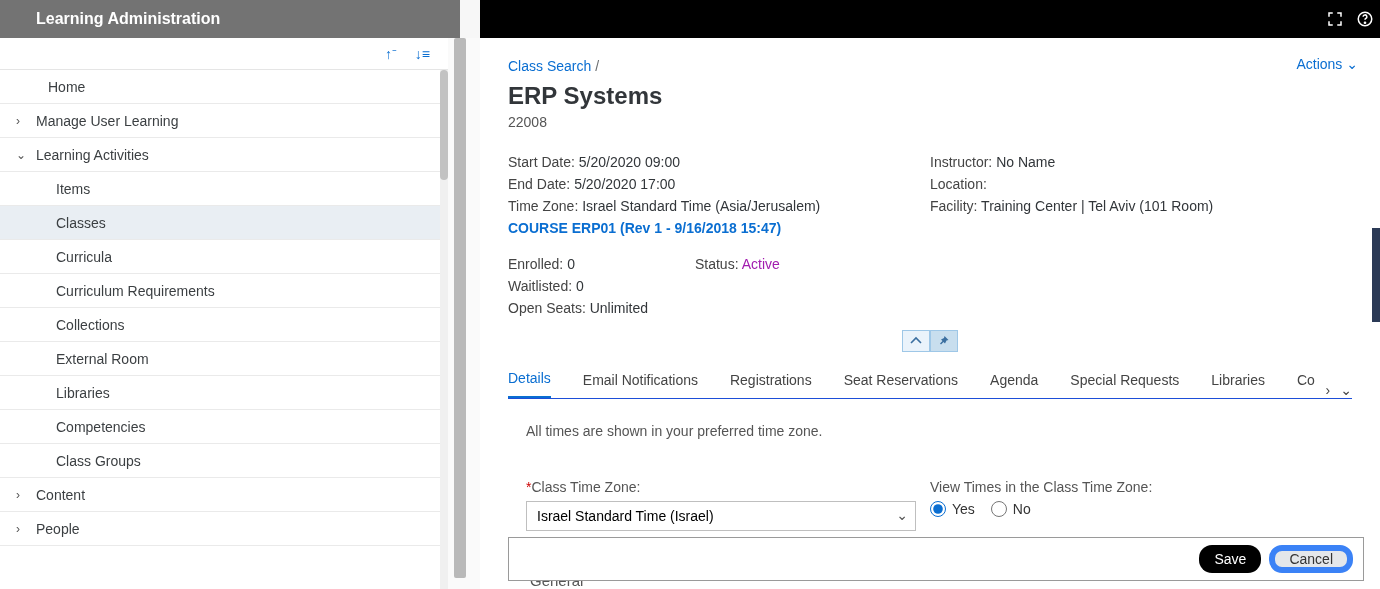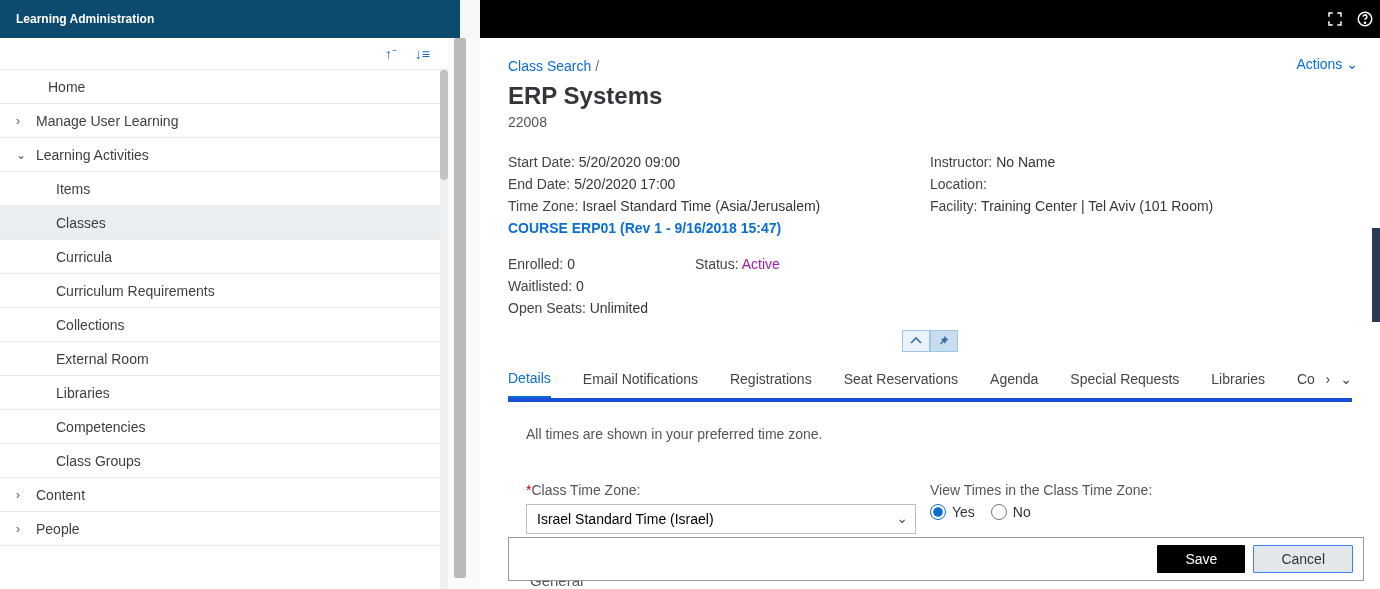--- a/index.html
+++ b/index.html
@@ -1,19 +1,19 @@
 <!DOCTYPE html>
 <html><head>
 <meta charset="utf-8">
 <style>
   * { box-sizing: border-box; margin: 0; padding: 0; }
   body { font-family: Arial, Helvetica, sans-serif; font-size: 14px; color: #32363a; background: #f7f7f7; width: 1380px; height: 589px; overflow: hidden; position: relative; }
   
   
-  .topbar-left { position: absolute; left: 0; top: 0; width: 460px; height: 38px; background: #0c4a6e; color: #fff; display: flex; align-items: center; padding-left: 16px; font-size: 12px; font-weight: 600; }
+  .topbar-left { position: absolute; left: 0; top: 0; width: 460px; height: 38px; background: #737373; color: #fff; display: flex; align-items: center; padding-left: 36px; font-size: 16px; font-weight: 600; }
   .topbar-right { position: absolute; left: 480px; right: 0; top: 0; height: 38px; background: #000; display: flex; align-items: center; justify-content: flex-end; padding-right: 6px; gap: 12px; }
   .topbar-right .icon { color: #fff; cursor: pointer; font-size: 16px; }
   
   
   .sidebar { position: absolute; left: 0; top: 38px; width: 448px; bottom: 0; background: #fff; overflow: hidden; }
   .sidebar-toolbar { height: 32px; border-bottom: 1px solid #e5e5e5; display: flex; align-items: center; justify-content: flex-end; gap: 18px; padding-right: 18px; }
   .sidebar-toolbar .ticon { color: #0a6ed1; font-size: 14px; cursor: pointer; }
   .nav { }
   .nav-item { display: flex; align-items: center; height: 34px; border-bottom: 1px solid #eaeaea; padding-left: 16px; cursor: pointer; background: #fff; color: #3b3f42; }
   .nav-item .arrow { width: 16px; color: #555; font-size: 12px; }
@@ -49,21 +49,21 @@
   .stats-row { display: flex; gap: 120px; margin-top: 4px; }
   .status-active { color: #a21caf; }
   
   
   .pinbar { position: relative; height: 24px; margin-top: 10px; }
   .pinbar .ctrls { position: absolute; left: 50%; transform: translateX(-50%); top: -2px; display: flex; }
   .pinbar .ctrls button { width: 28px; height: 22px; border: 1px solid #9ec7e7; background: #eaf3fb; color: #3b6fa0; cursor: pointer; font-size: 12px; display:flex; align-items:center; justify-content:center; }
   .pinbar .ctrls button.pin { background: #c8deee; }
   
   
-  .tabs { display: flex; align-items: center; border-bottom: 4px solid #1d4ed8; position: relative; margin-top: 4px; }
+  .tabs { display: flex; align-items: flex-end; border-bottom: 1px solid #1d4ed8; position: relative; margin-top: 4px; }
   .tab { padding: 10px 0; margin-right: 32px; color: #444; cursor: pointer; white-space: nowrap; }
   .tab.active { color: #0a6ed1; border-bottom: 2px solid #0a6ed1; }
   .tab-overflow { position: absolute; right: 0; display:flex; align-items:center; gap:10px; color:#444; }
   .tab-overflow .arrow, .tab-overflow .chevron { cursor:pointer; }
   
   
   .details-body { padding: 24px 18px 0 18px; color: #555; }
   .note { margin-bottom: 40px; }
   .form-row { display: flex; }
   .form-col { flex: 1; }
@@ -71,23 +71,23 @@
   .req-star { color: #c00; }
   .select-wrap { position: relative; width: 390px; }
   .select-wrap input { width: 100%; height: 30px; border: 1px solid #bfbfbf; padding: 0 28px 0 10px; font-size: 14px; background:#fff; }
   .select-wrap .chev { position:absolute; right:8px; top:6px; color:#555; pointer-events:none; }
   .radio-group { display:flex; align-items:center; gap:16px; margin-top:4px; }
   .radio-group label { display:flex; align-items:center; gap:6px; color:#333; cursor:pointer; }
   .radio-group input { accent-color:#0a6ed1; width:16px; height:16px; }
   
   
   .footer { position: absolute; left: 28px; right: 16px; bottom: 8px; height: 44px; border: 1px solid #9a9a9a; background: #fff; display:flex; align-items:center; justify-content:flex-end; padding-right:10px; gap:8px; }
-  .btn { height: 28px; padding: 0 27px; border-radius: 1px; font-size: 14px; cursor: pointer; border:1px solid transparent; }
+  .btn { height: 28px; padding: 0 14px; border-radius: 13px; font-size: 14px; cursor: pointer; border:1px solid transparent; }
   .btn-save { background: #000; color: #fff; }
-  .btn-cancel { background: #e4e7ea; color: #333; border:1px solid #3b82f6; }
+  .btn-cancel { background: #e4e7ea; color: #333; border:6px solid #3b82f6; }
   
   .general-cut { position:absolute; left:50px; bottom:0; color:#555; font-size:15px; }
   
   svg { display:block; }
 </style>
 </head>
 <body>
 
 <div class="topbar-left">
   <span>Learning Administration</span>

